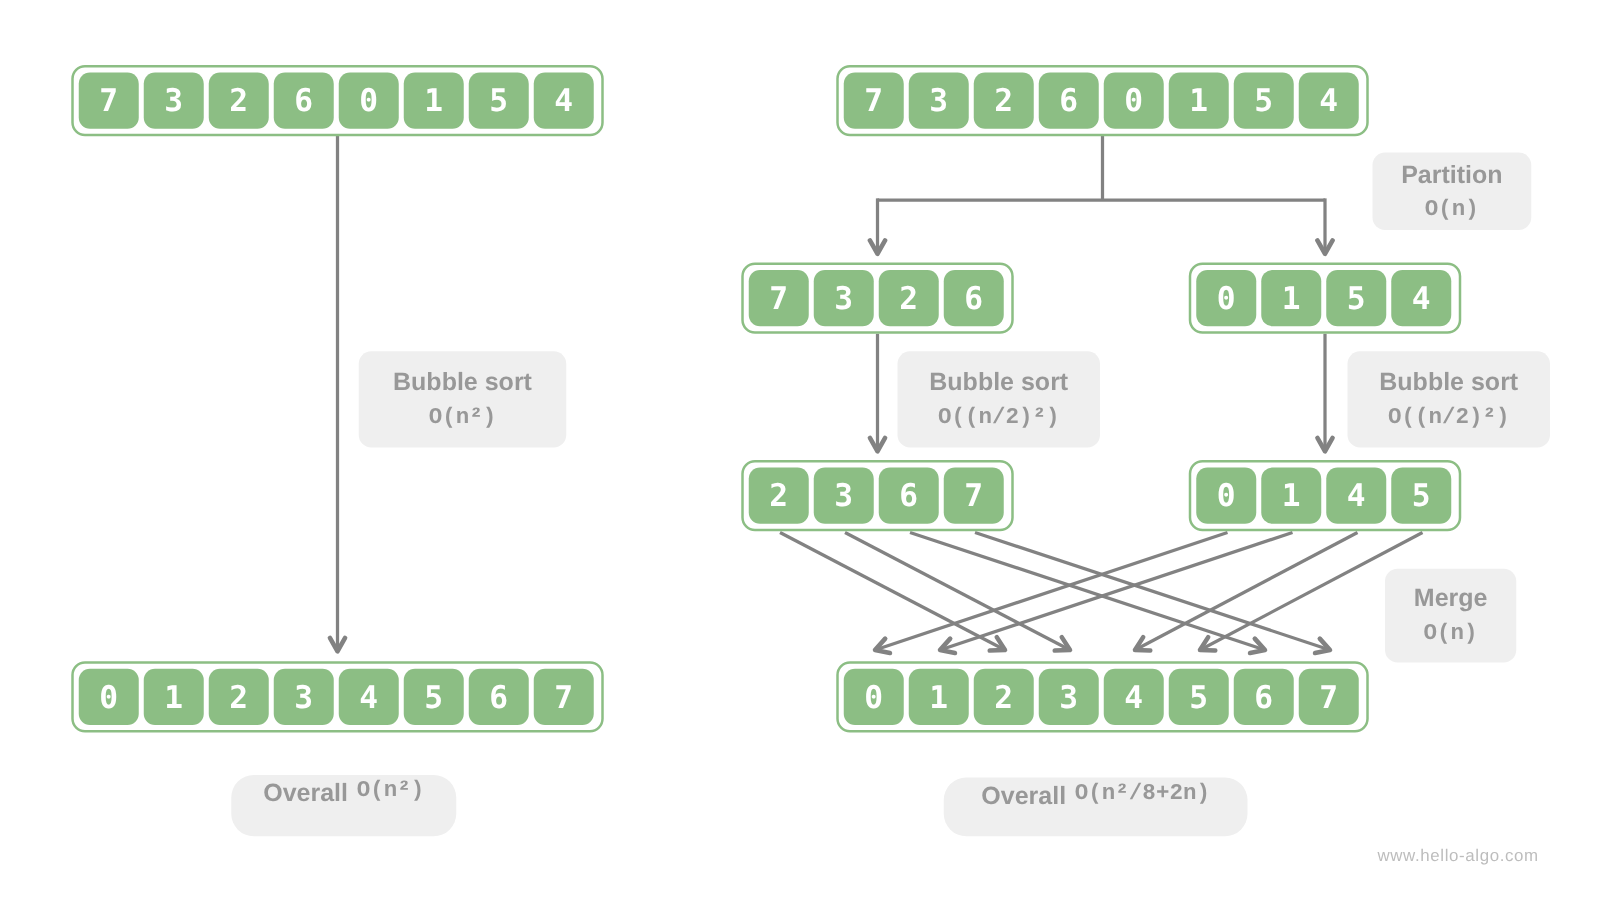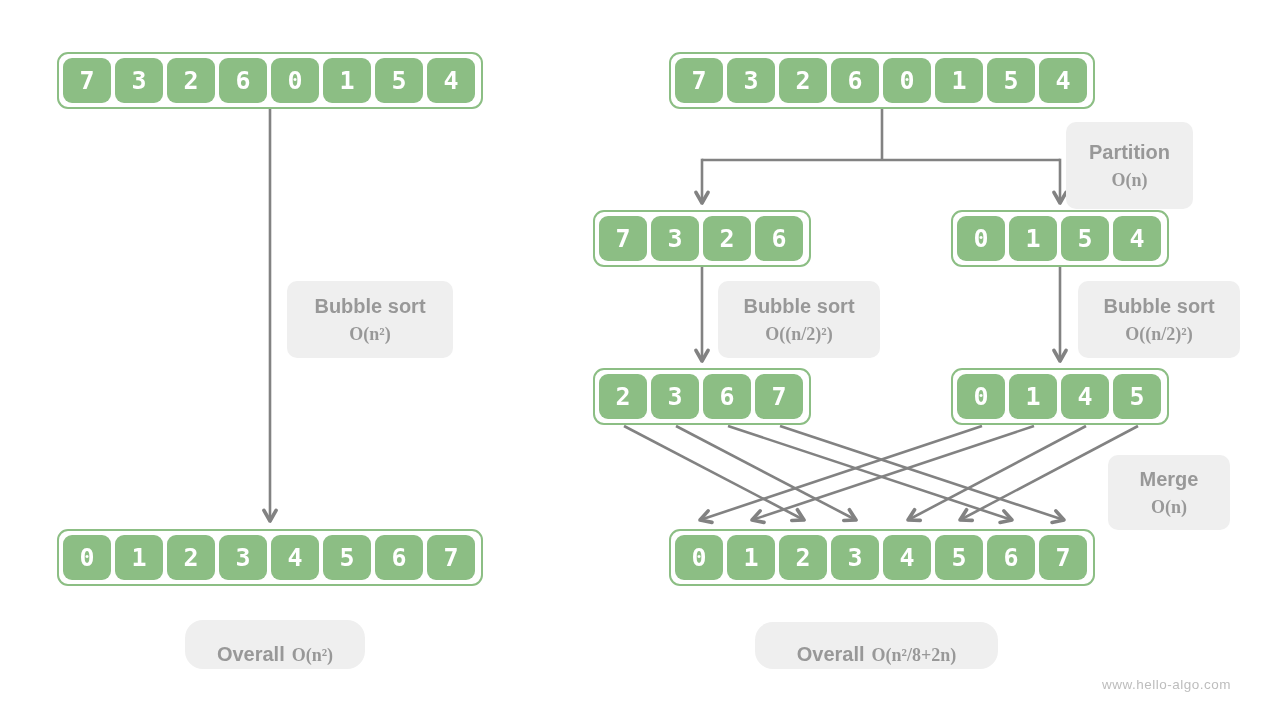--- a/index.html
+++ b/index.html
@@ -29,25 +29,25 @@
     color:#ffffff;display:flex;align-items:center;justify-content:center;
     font-family:"DejaVu Sans Mono",monospace;font-size:25px;font-weight:600;
   }
   .label{
     position:absolute;box-sizing:border-box;background:var(--label-bg);
     border-radius:10px;color:var(--label-text);
     display:flex;flex-direction:column;align-items:center;justify-content:center;
     text-align:center;
   }
   .lt{font-family:"Liberation Sans",sans-serif;font-weight:700;font-size:20px;line-height:1.5;}
-  .lc{font-family:Liberation Serif, serif;font-weight:700;font-size:18px;line-height:1.5;}
+  .lc{font-family:Liberation Mono, monospace;font-weight:700;font-size:18px;line-height:1.5;}
   .overall{
     position:absolute;box-sizing:border-box;background:var(--label-bg);
     border-radius:18px;color:var(--label-text);
-    display:flex;align-items:flex-end;justify-content:center;gap:7px;
+    display:flex;align-items:flex-start;justify-content:center;gap:7px;
   }
   .watermark{
     position:absolute;right:49px;top:677px;
     font-family:Liberation Sans, sans-serif;font-size:13.5px;
     color:var(--watermark-text);letter-spacing:0.5px;
   }
 </style>
 </head>
 <body>
 
@@ -117,21 +117,21 @@
       <span class="cell">7</span>
       <span class="cell">3</span>
       <span class="cell">2</span>
       <span class="cell">6</span>
       <span class="cell">0</span>
       <span class="cell">1</span>
       <span class="cell">5</span>
       <span class="cell">4</span>
     </div>
 
-  <div class="label" style="left:1066px;top:122px;width:127px;height:87px">
+  <div class="label" style="left:1098px;top:122px;width:127px;height:62px">
     <div class="lt">Partition</div>
     <div class="lc">O(n)</div>
   </div>
 
   <div class="array w4" style="left:593px;top:210px">
       <span class="cell">7</span>
       <span class="cell">3</span>
       <span class="cell">2</span>
       <span class="cell">6</span>
     </div>
@@ -160,21 +160,21 @@
       <span class="cell">7</span>
     </div>
 
   <div class="array w4" style="left:951px;top:368px">
       <span class="cell">0</span>
       <span class="cell">1</span>
       <span class="cell">4</span>
       <span class="cell">5</span>
     </div>
 
-  <div class="label" style="left:1108px;top:455px;width:122px;height:75px">
+  <div class="label" style="left:1108px;top:455px;width:105px;height:75px">
     <div class="lt">Merge</div>
     <div class="lc">O(n)</div>
   </div>
 
   <div class="array w8" style="left:669px;top:529px">
       <span class="cell">0</span>
       <span class="cell">1</span>
       <span class="cell">2</span>
       <span class="cell">3</span>
       <span class="cell">4</span>

